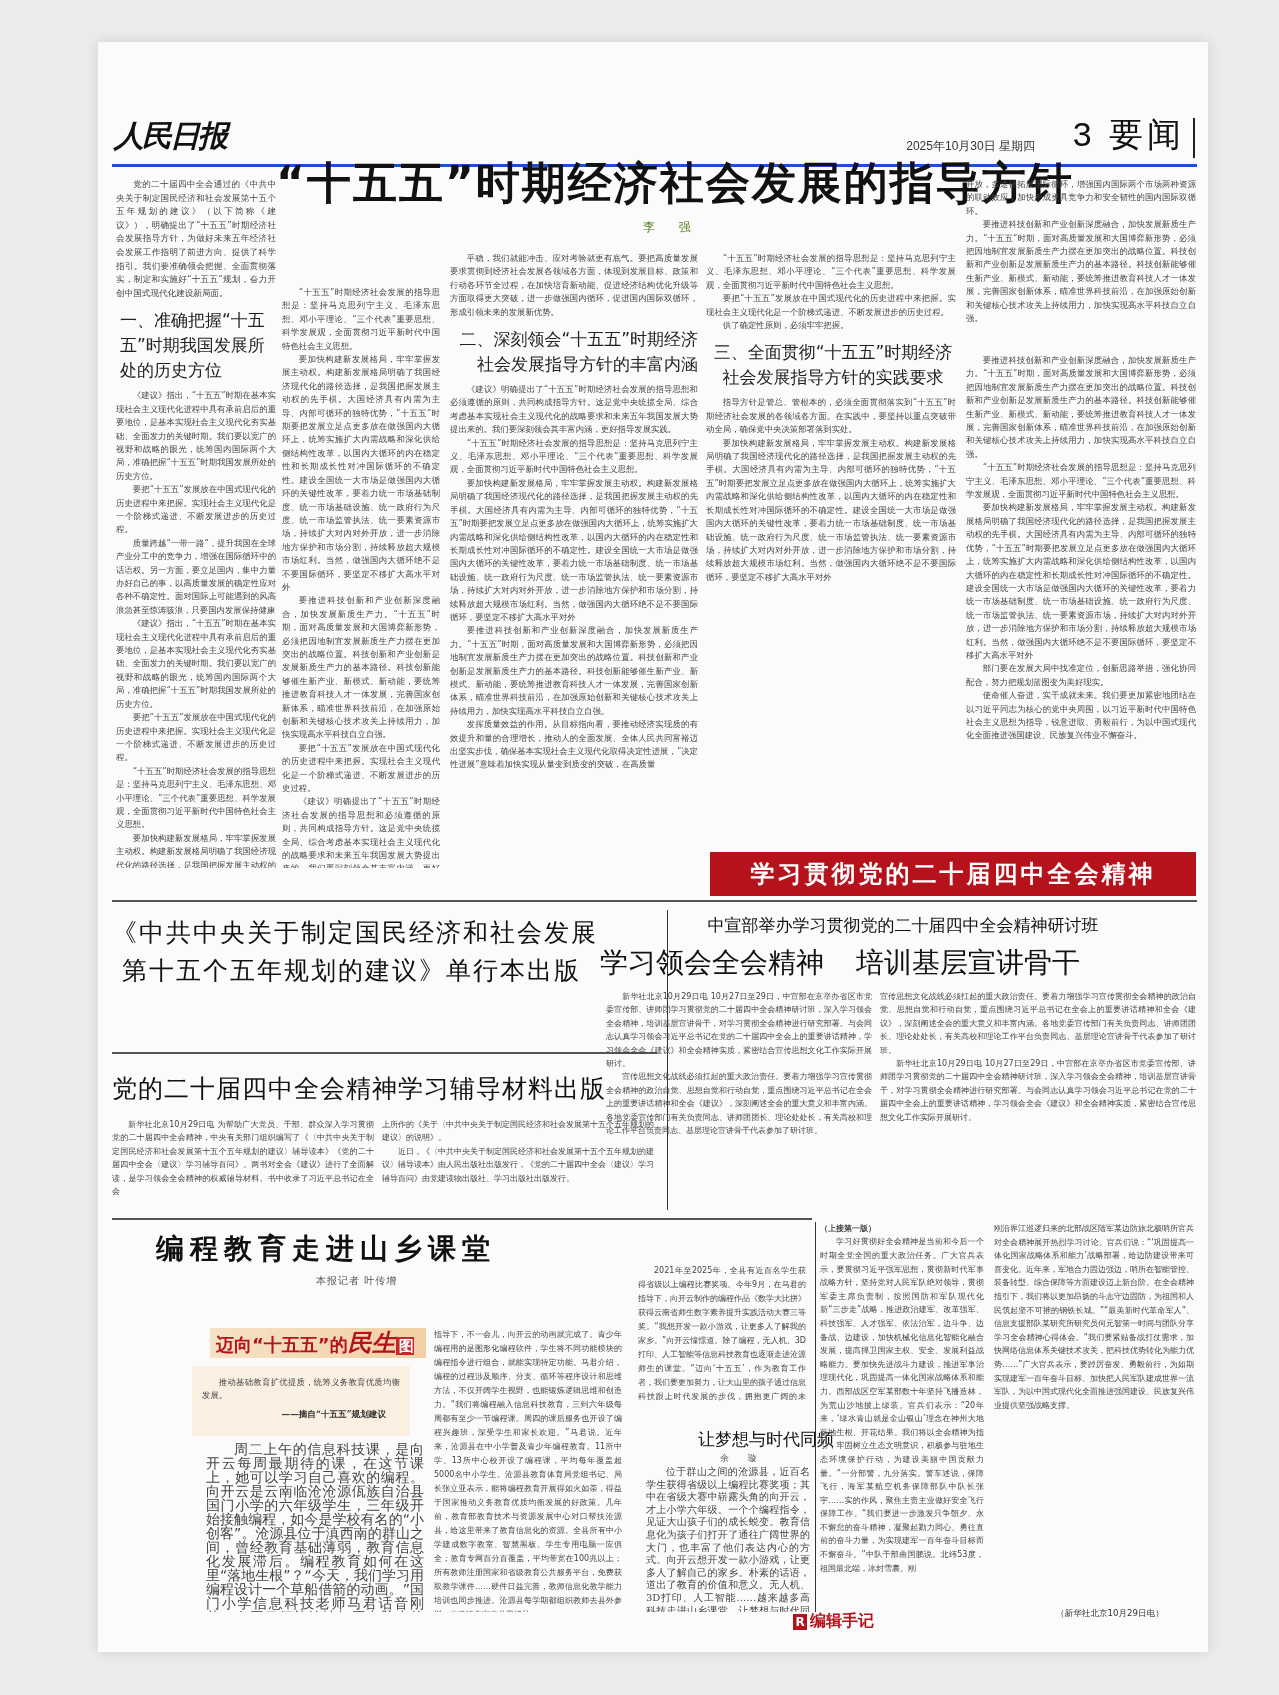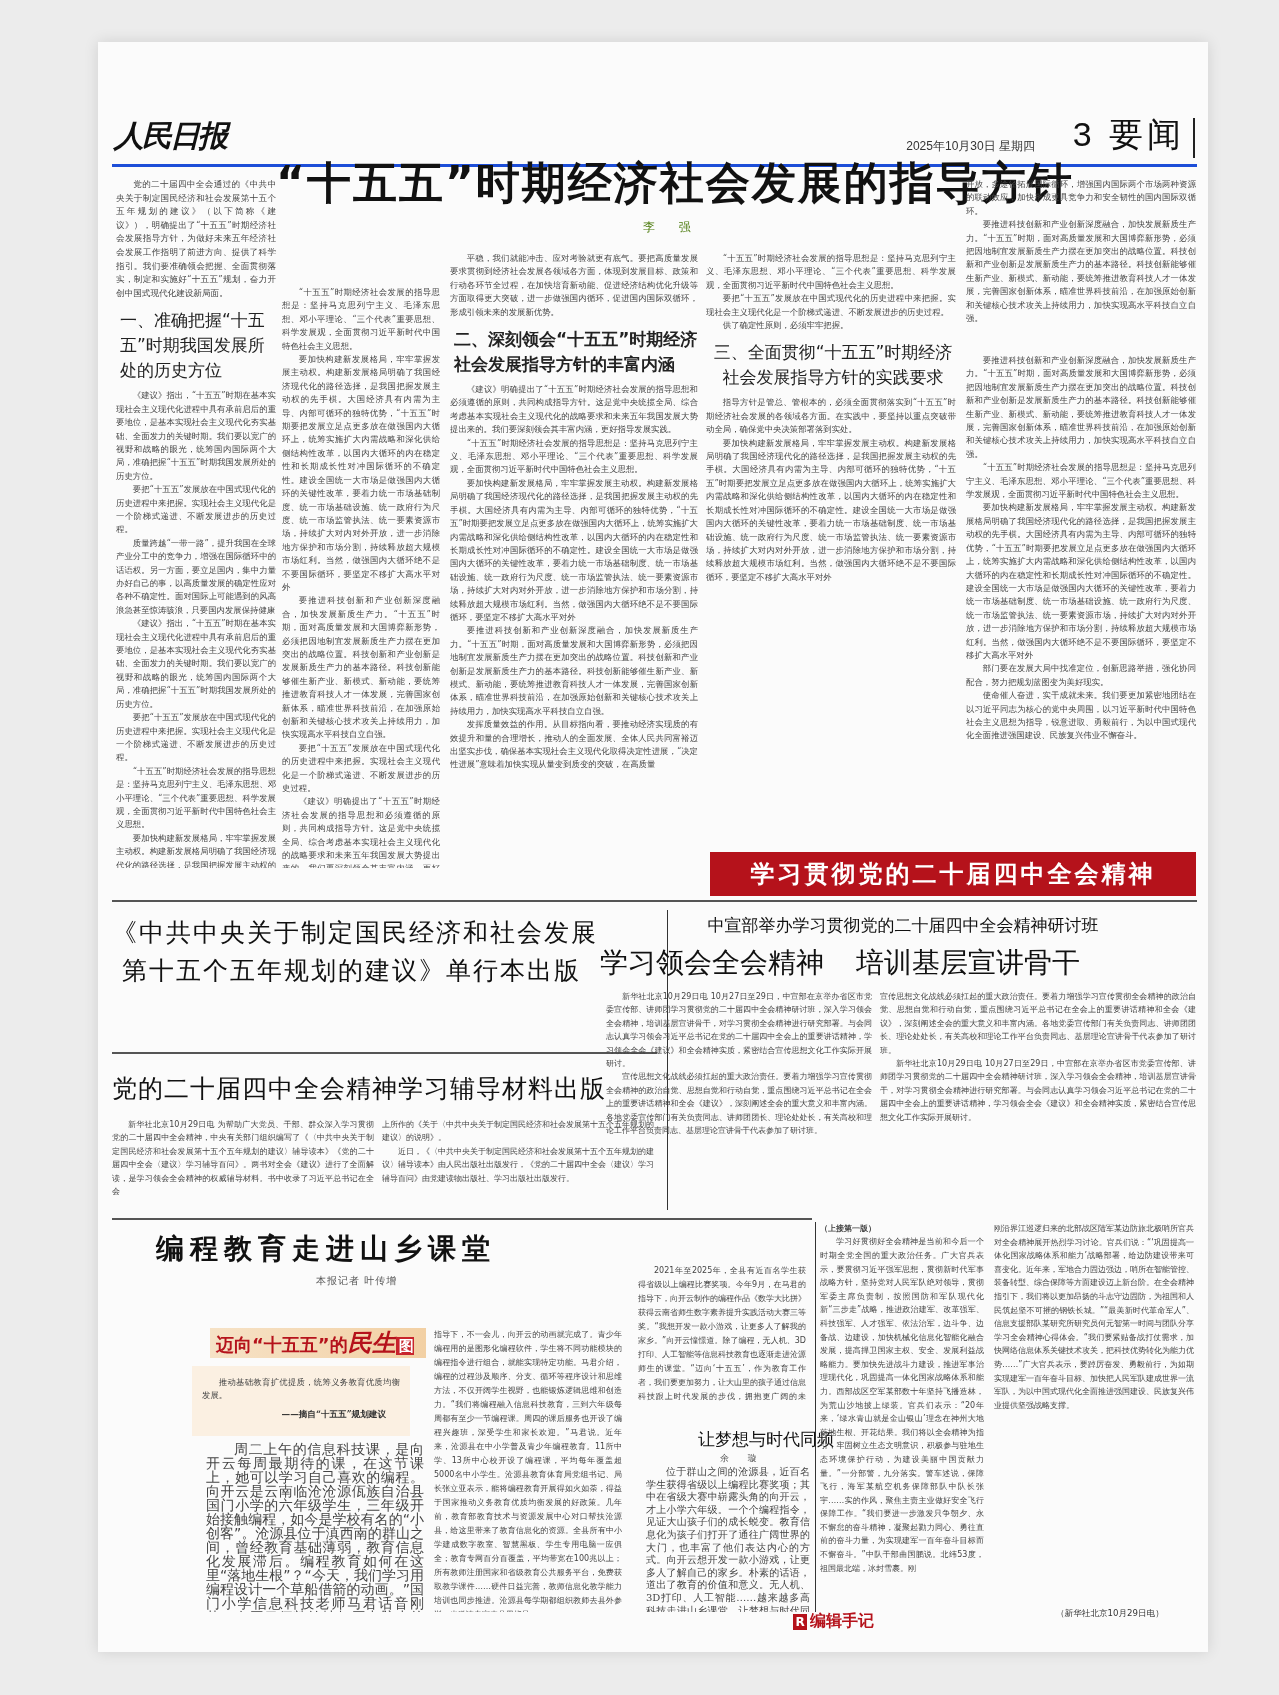--- a/index.html
+++ b/index.html
@@ -62,21 +62,21 @@
     <p class="t">“十五五”时期经济社会发展的指导思想是：坚持马克思列宁主义、毛泽东思想、邓小平理论、“三个代表”重要思想、科学发展观，全面贯彻习近平新时代中国特色社会主义思想。</p>
     <p class="t">要加快构建新发展格局，牢牢掌握发展主动权。构建新发展格局明确了我国经济现代化的路径选择，是我国把握发展主动权的先手棋。大国经济具有内需为主导、内部可循环的独特优势，“十五五”时期要把发展立足点更多放在做强国内大循环上，统筹实施扩大内需战略和深化供给侧结构性改革，以国内大循环的内在稳定性和长期成长性对冲国际循环的不确定性。建设全国统一大市场是做强国内大循环的关键性改革，要着力统一市场基础制度、统一市场基础设施、统一政府行为尺度、统一市场监管执法、统一要素资源市场，持续扩大对内对外开放，进一步消除地方保护和市场分割，持续释放超大规模市场红利。当然，做强国内大循环绝不是不要国际循环，要坚定不移扩大高水平对外</p>
     <p class="t">要推进科技创新和产业创新深度融合，加快发展新质生产力。“十五五”时期，面对高质量发展和大国博弈新形势，必须把因地制宜发展新质生产力摆在更加突出的战略位置。科技创新和产业创新是发展新质生产力的基本路径。科技创新能够催生新产业、新模式、新动能，要统筹推进教育科技人才一体发展，完善国家创新体系，瞄准世界科技前沿，在加强原始创新和关键核心技术攻关上持续用力，加快实现高水平科技自立自强。</p>
     <p class="t">要把“十五五”发展放在中国式现代化的历史进程中来把握。实现社会主义现代化是一个阶梯式递进、不断发展进步的历史过程。</p>
     <p class="t">《建议》明确提出了“十五五”时期经济社会发展的指导思想和必须遵循的原则，共同构成指导方针。这是党中央统揽全局、综合考虑基本实现社会主义现代化的战略要求和未来五年我国发展大势提出来的。我们要深刻领会其丰富内涵，更好指导发展实践。</p>
 
   </div>
 
   <div class="col" style="left:352px;top:210px;width:248px;height:616px;">
     <p class="t">平稳，我们就能冲击、应对考验就更有底气。要把高质量发展要求贯彻到经济社会发展各领域各方面，体现到发展目标、政策和行动各环节全过程，在加快培育新动能、促进经济结构优化升级等方面取得更大突破，进一步做强国内循环，促进国内国际双循环，形成引领未来的发展新优势。</p>
-    <div class="sub" style="text-align:left;font-weight:bold;">二、深刻领会“十五五”时期经济社会发展指导方针的丰富内涵</div>
+    <div class="sub" style="text-align:right;">二、深刻领会“十五五”时期经济社会发展指导方针的丰富内涵</div>
     <p class="t">《建议》明确提出了“十五五”时期经济社会发展的指导思想和必须遵循的原则，共同构成指导方针。这是党中央统揽全局、综合考虑基本实现社会主义现代化的战略要求和未来五年我国发展大势提出来的。我们要深刻领会其丰富内涵，更好指导发展实践。</p>
     <p class="t">“十五五”时期经济社会发展的指导思想是：坚持马克思列宁主义、毛泽东思想、邓小平理论、“三个代表”重要思想、科学发展观，全面贯彻习近平新时代中国特色社会主义思想。</p>
     <p class="t">要加快构建新发展格局，牢牢掌握发展主动权。构建新发展格局明确了我国经济现代化的路径选择，是我国把握发展主动权的先手棋。大国经济具有内需为主导、内部可循环的独特优势，“十五五”时期要把发展立足点更多放在做强国内大循环上，统筹实施扩大内需战略和深化供给侧结构性改革，以国内大循环的内在稳定性和长期成长性对冲国际循环的不确定性。建设全国统一大市场是做强国内大循环的关键性改革，要着力统一市场基础制度、统一市场基础设施、统一政府行为尺度、统一市场监管执法、统一要素资源市场，持续扩大对内对外开放，进一步消除地方保护和市场分割，持续释放超大规模市场红利。当然，做强国内大循环绝不是不要国际循环，要坚定不移扩大高水平对外</p>
     <p class="t">要推进科技创新和产业创新深度融合，加快发展新质生产力。“十五五”时期，面对高质量发展和大国博弈新形势，必须把因地制宜发展新质生产力摆在更加突出的战略位置。科技创新和产业创新是发展新质生产力的基本路径。科技创新能够催生新产业、新模式、新动能，要统筹推进教育科技人才一体发展，完善国家创新体系，瞄准世界科技前沿，在加强原始创新和关键核心技术攻关上持续用力，加快实现高水平科技自立自强。</p>
     <p class="t">发挥质量效益的作用。从目标指向看，要推动经济实现质的有效提升和量的合理增长，推动人的全面发展、全体人民共同富裕迈出坚实步伐，确保基本实现社会主义现代化取得决定性进展，“决定性进展”意味着加快实现从量变到质变的突破，在高质量</p>
   </div>
 
   <div class="col" style="left:608px;top:210px;width:250px;height:596px;">
     <p class="t">“十五五”时期经济社会发展的指导思想是：坚持马克思列宁主义、毛泽东思想、邓小平理论、“三个代表”重要思想、科学发展观，全面贯彻习近平新时代中国特色社会主义思想。</p>
     <p class="t">要把“十五五”发展放在中国式现代化的历史进程中来把握。实现社会主义现代化是一个阶梯式递进、不断发展进步的历史过程。</p>

